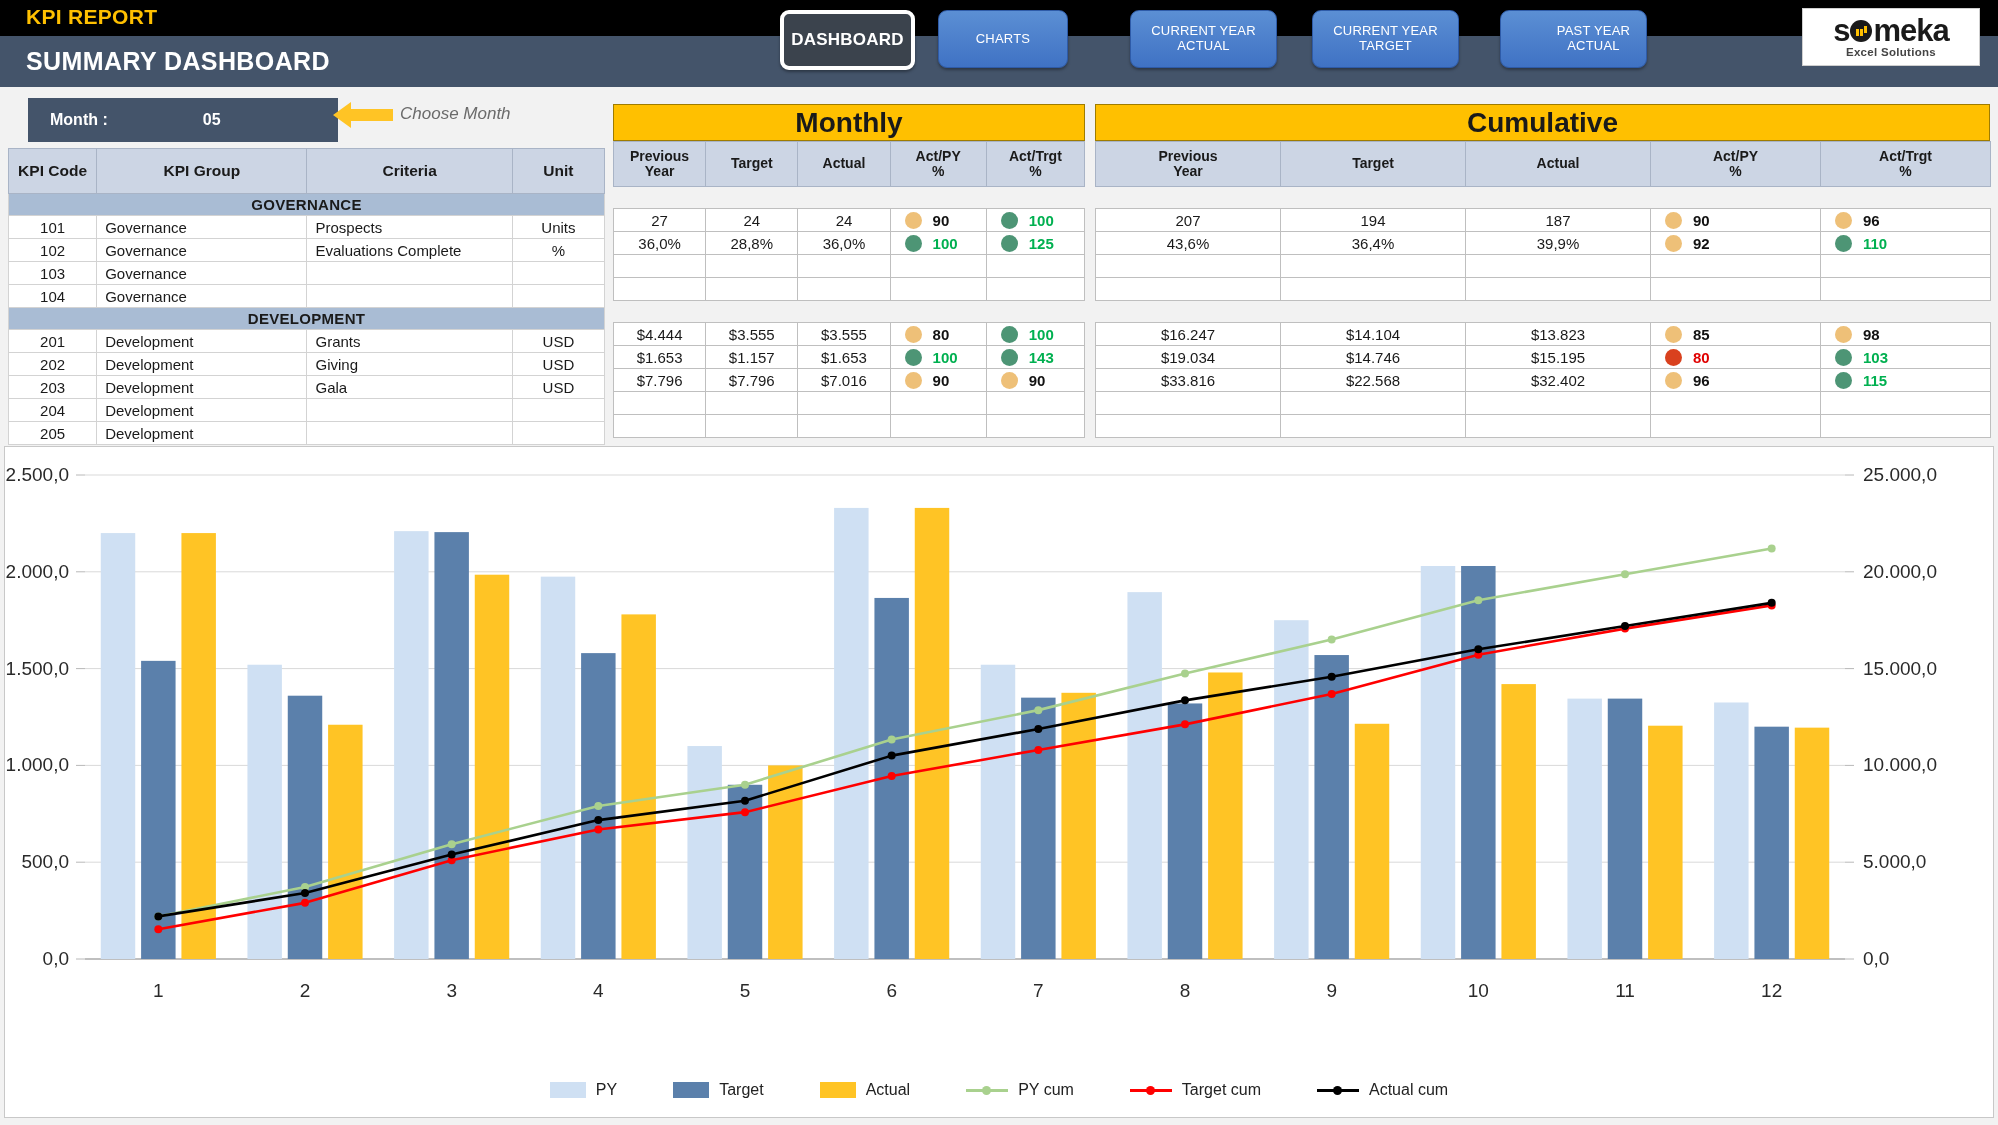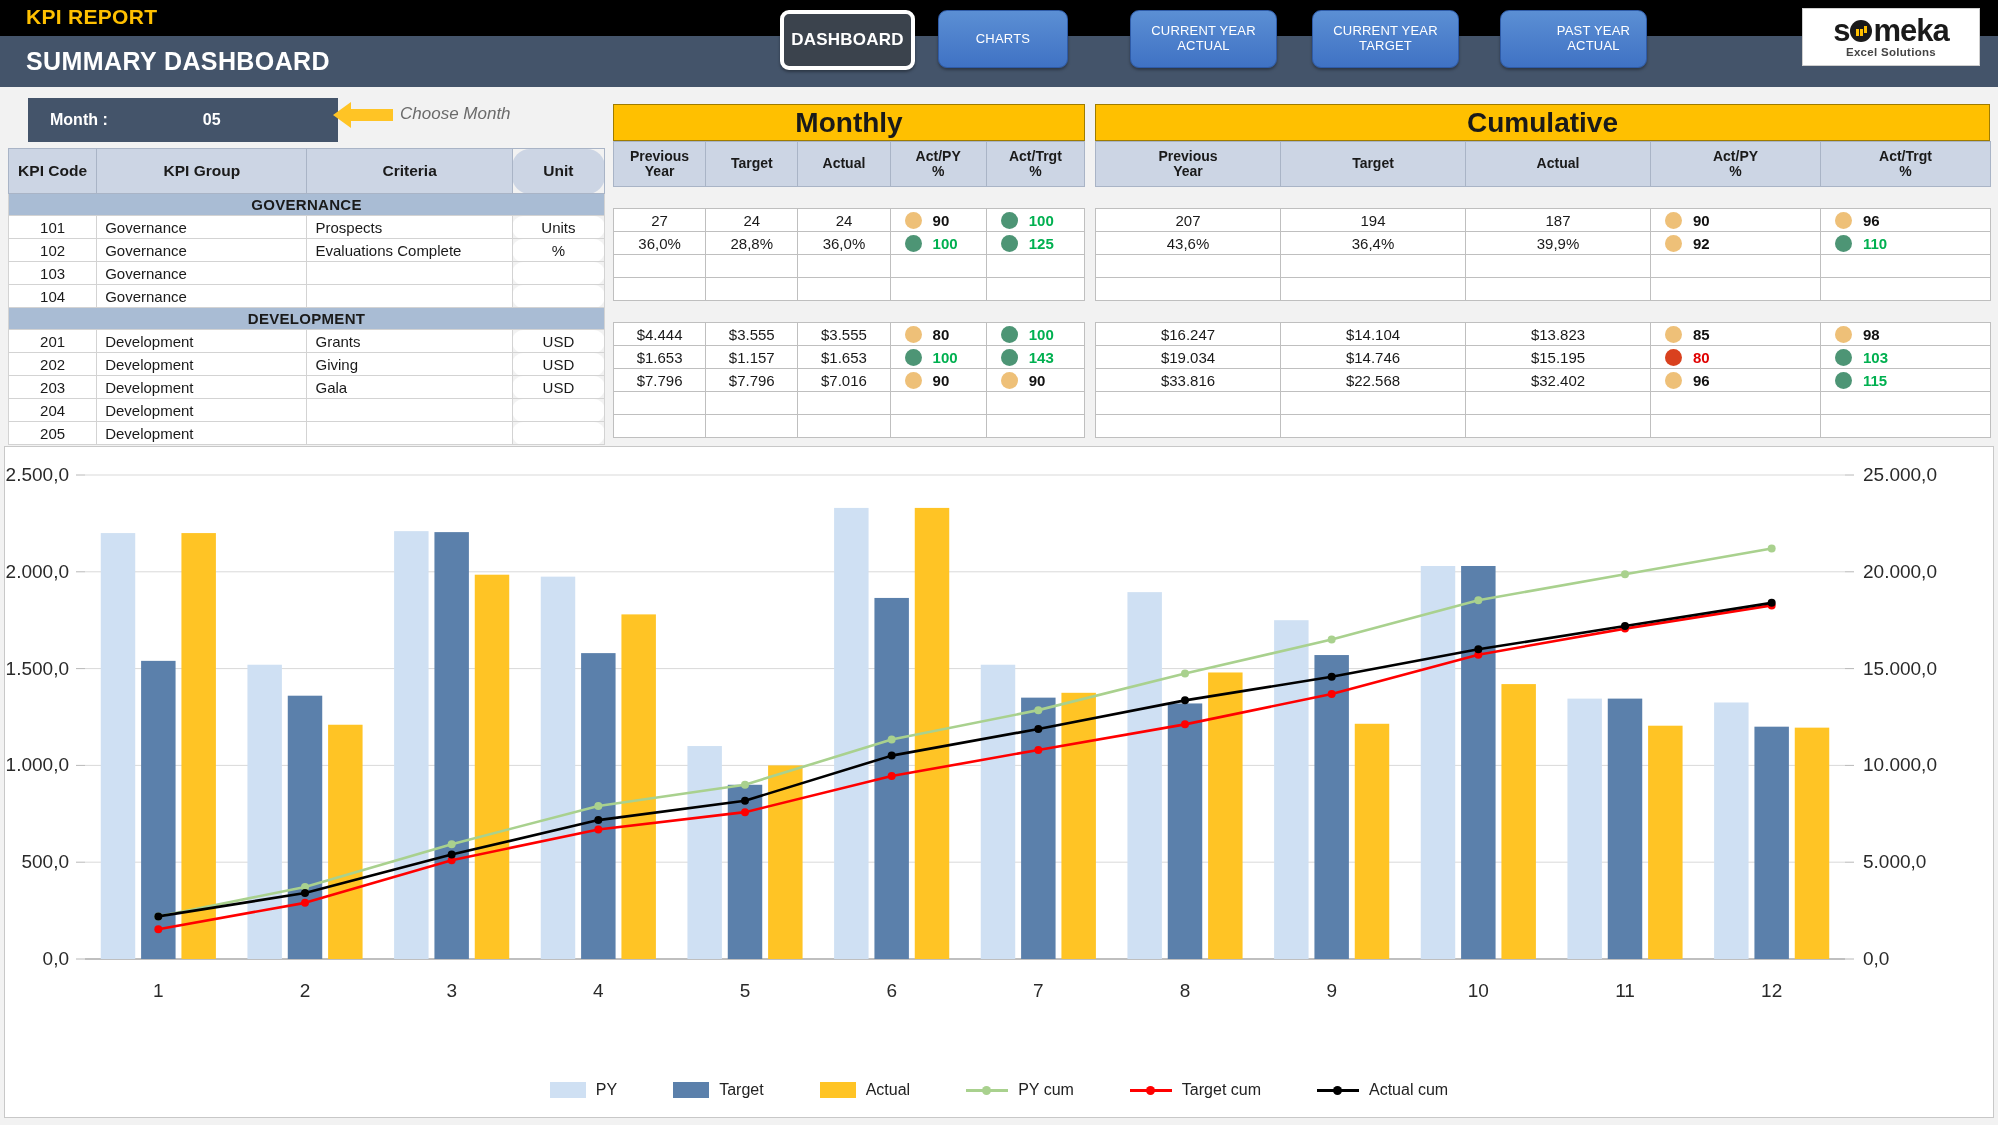--- a/index.html
+++ b/index.html
@@ -89,21 +89,21 @@
     height:23px; font-size:15px; border:1px solid #d3d3d3; padding:0 8px;
     background:#ffffff; color:#1a1a1a;
   }
   .grp-row td {
     background:#a9bcd4; font-weight:bold; text-align:center;
     font-size:15px; letter-spacing:.3px; height:22px;
   }
   .c-code { width:88px; text-align:center; }
   .c-group{ width:210px; }
   .c-crit { width:205px; }
-  .c-unit { width:92px; text-align:center;border-radius:18px; }
+  .c-unit { width:92px; text-align:center; }
 
   
   .panel { position:absolute; top:104px; }
   .panel-title {
     background:#ffc000; border:1px solid #9f7c00;
     height:37px; display:flex; align-items:center; justify-content:center;
     font-size:28px; font-weight:bold; color:#1a1a1a;
   }
   .panel table { border-collapse:collapse; width:100%; table-layout:fixed; }
   .panel th {

